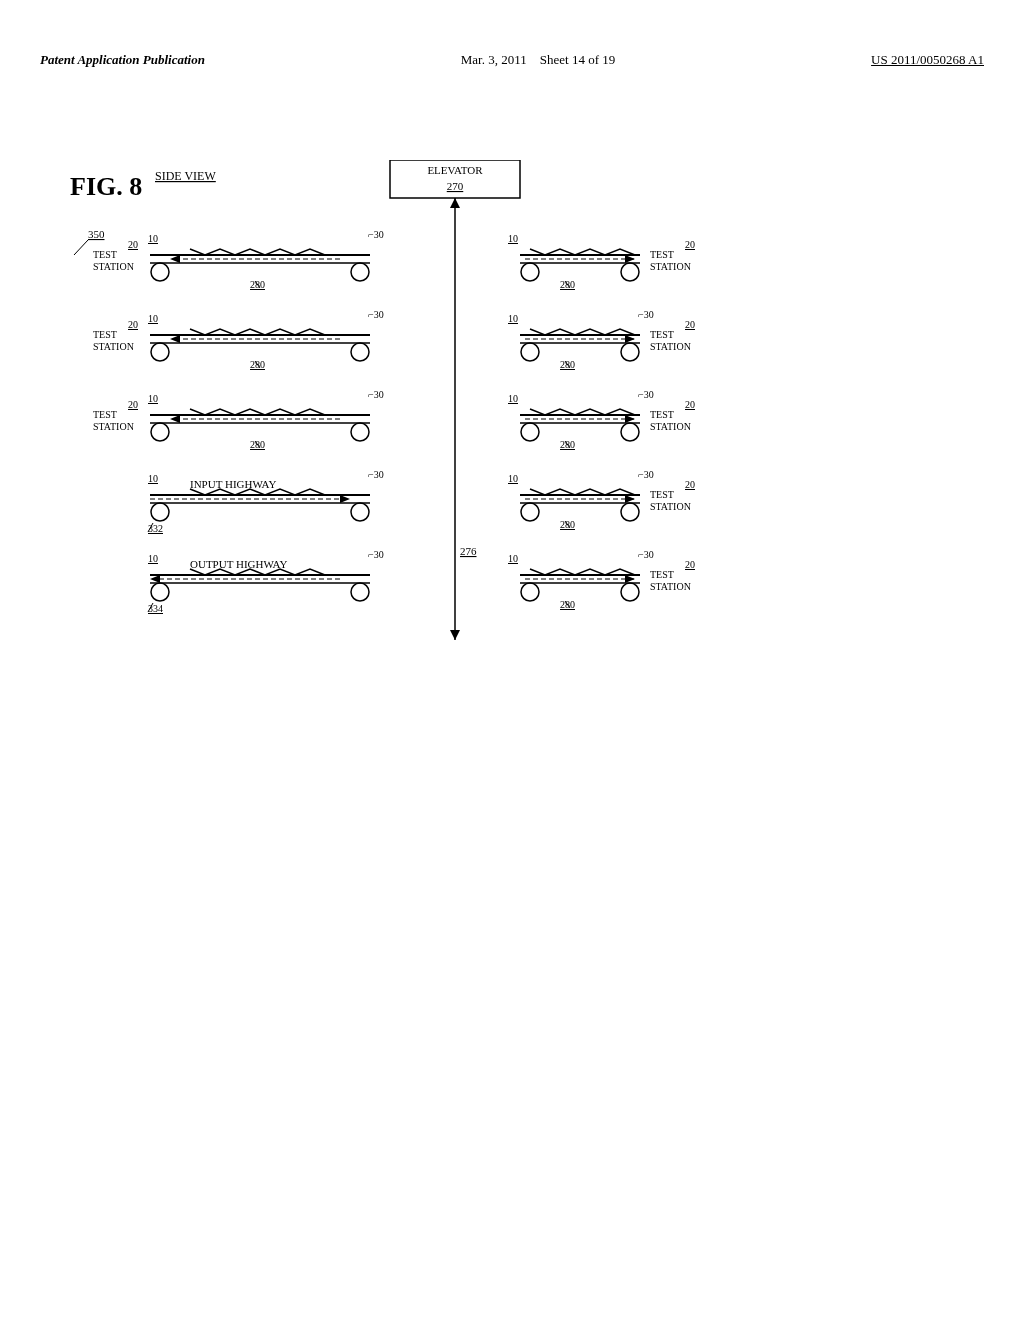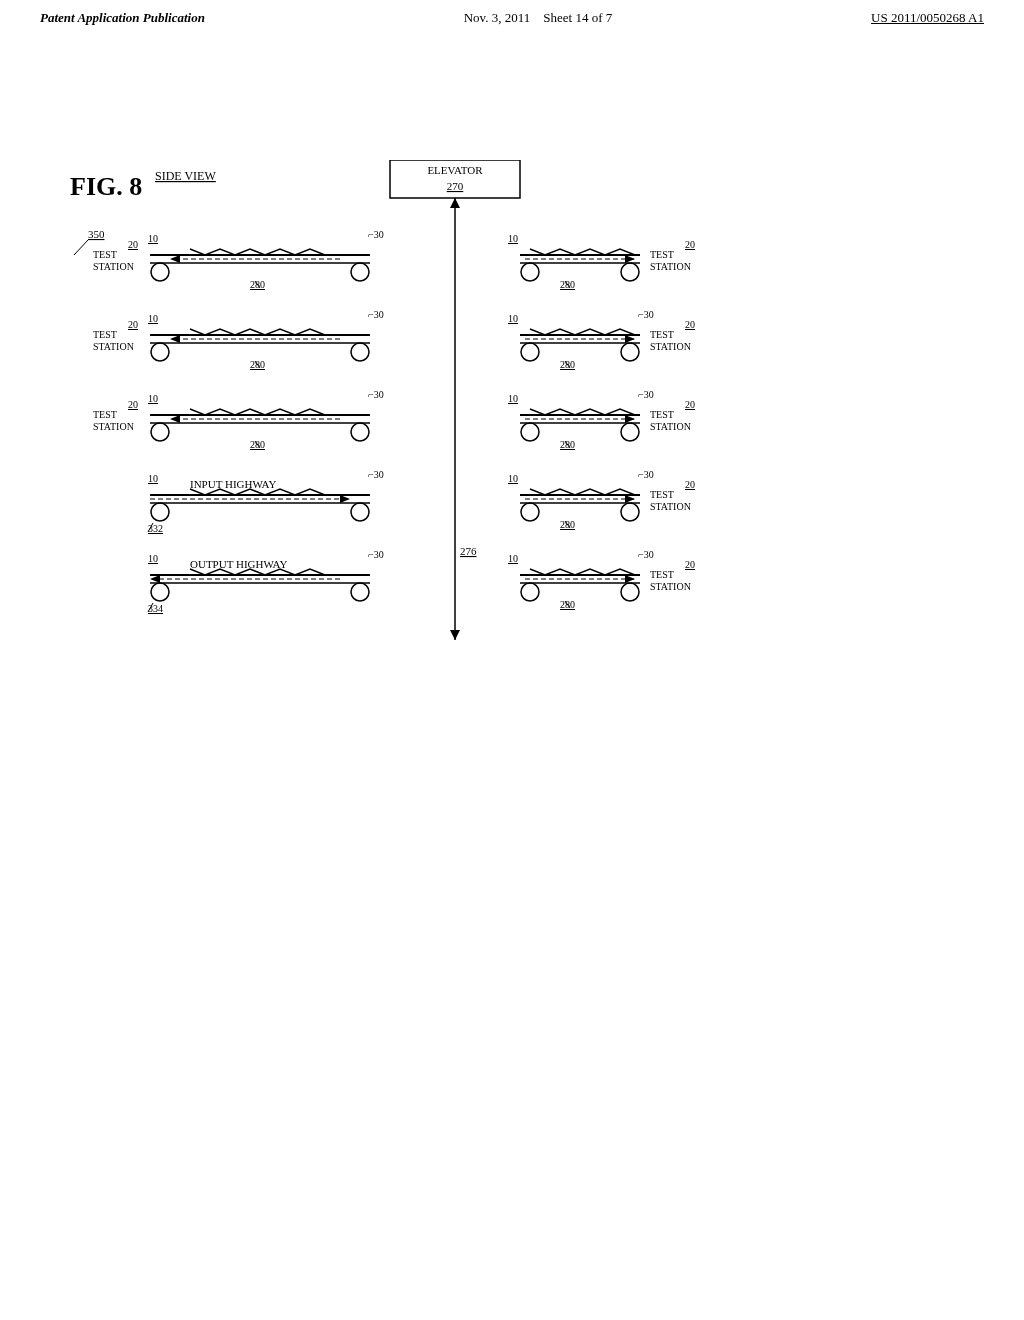--- a/index.html
+++ b/index.html
@@ -10,44 +10,45 @@
       font-family: 'Times New Roman', Times, serif;
       position: relative;
       overflow: hidden;
     }
 
     
     .header {
       display: flex;
       justify-content: space-between;
       align-items: baseline;
-      padding: 10px 40px 0 40px;
+      padding: 28px 40px 0 40px;
       font-size: 13px;
+      margin-top: 24px;
     }
     .header-left { font-style: italic; font-weight: bold; }
     .header-center { font-size: 13px; }
     .header-right { font-size: 13px; text-decoration: underline; }
 
     svg text { font-family: 'Times New Roman', Times, serif; }
 
     
     .diagram-svg {
       position: absolute;
       top: 160px;
       left: 60px;
     }
   </style>
 </head>
 <body>
 
 <div class="header">
   <span class="header-left">Patent Application Publication</span>
   <span class="header-center">
-    <span>Nov. 3, 2011</span>&nbsp;&nbsp;&nbsp;
-    <span>Sheet 14 of 7</span>
+    <span>Mar. 3, 2011</span>&nbsp;&nbsp;&nbsp;
+    <span>Sheet 14 of 19</span>
   </span>
   <span class="header-right">US 2011/0050268 A1</span>
 </div>
 
 <svg class="diagram-svg" width="900" height="680" viewBox="0 0 900 680" xmlns="http://www.w3.org/2000/svg">
 
   <text x="10" y="35" font-size="26" font-weight="bold" font-family="Arial, sans-serif">FIG. 8</text>
 
   <text x="95" y="20" font-size="12" font-family="Arial, sans-serif" text-decoration="underline">SIDE VIEW</text>
 

